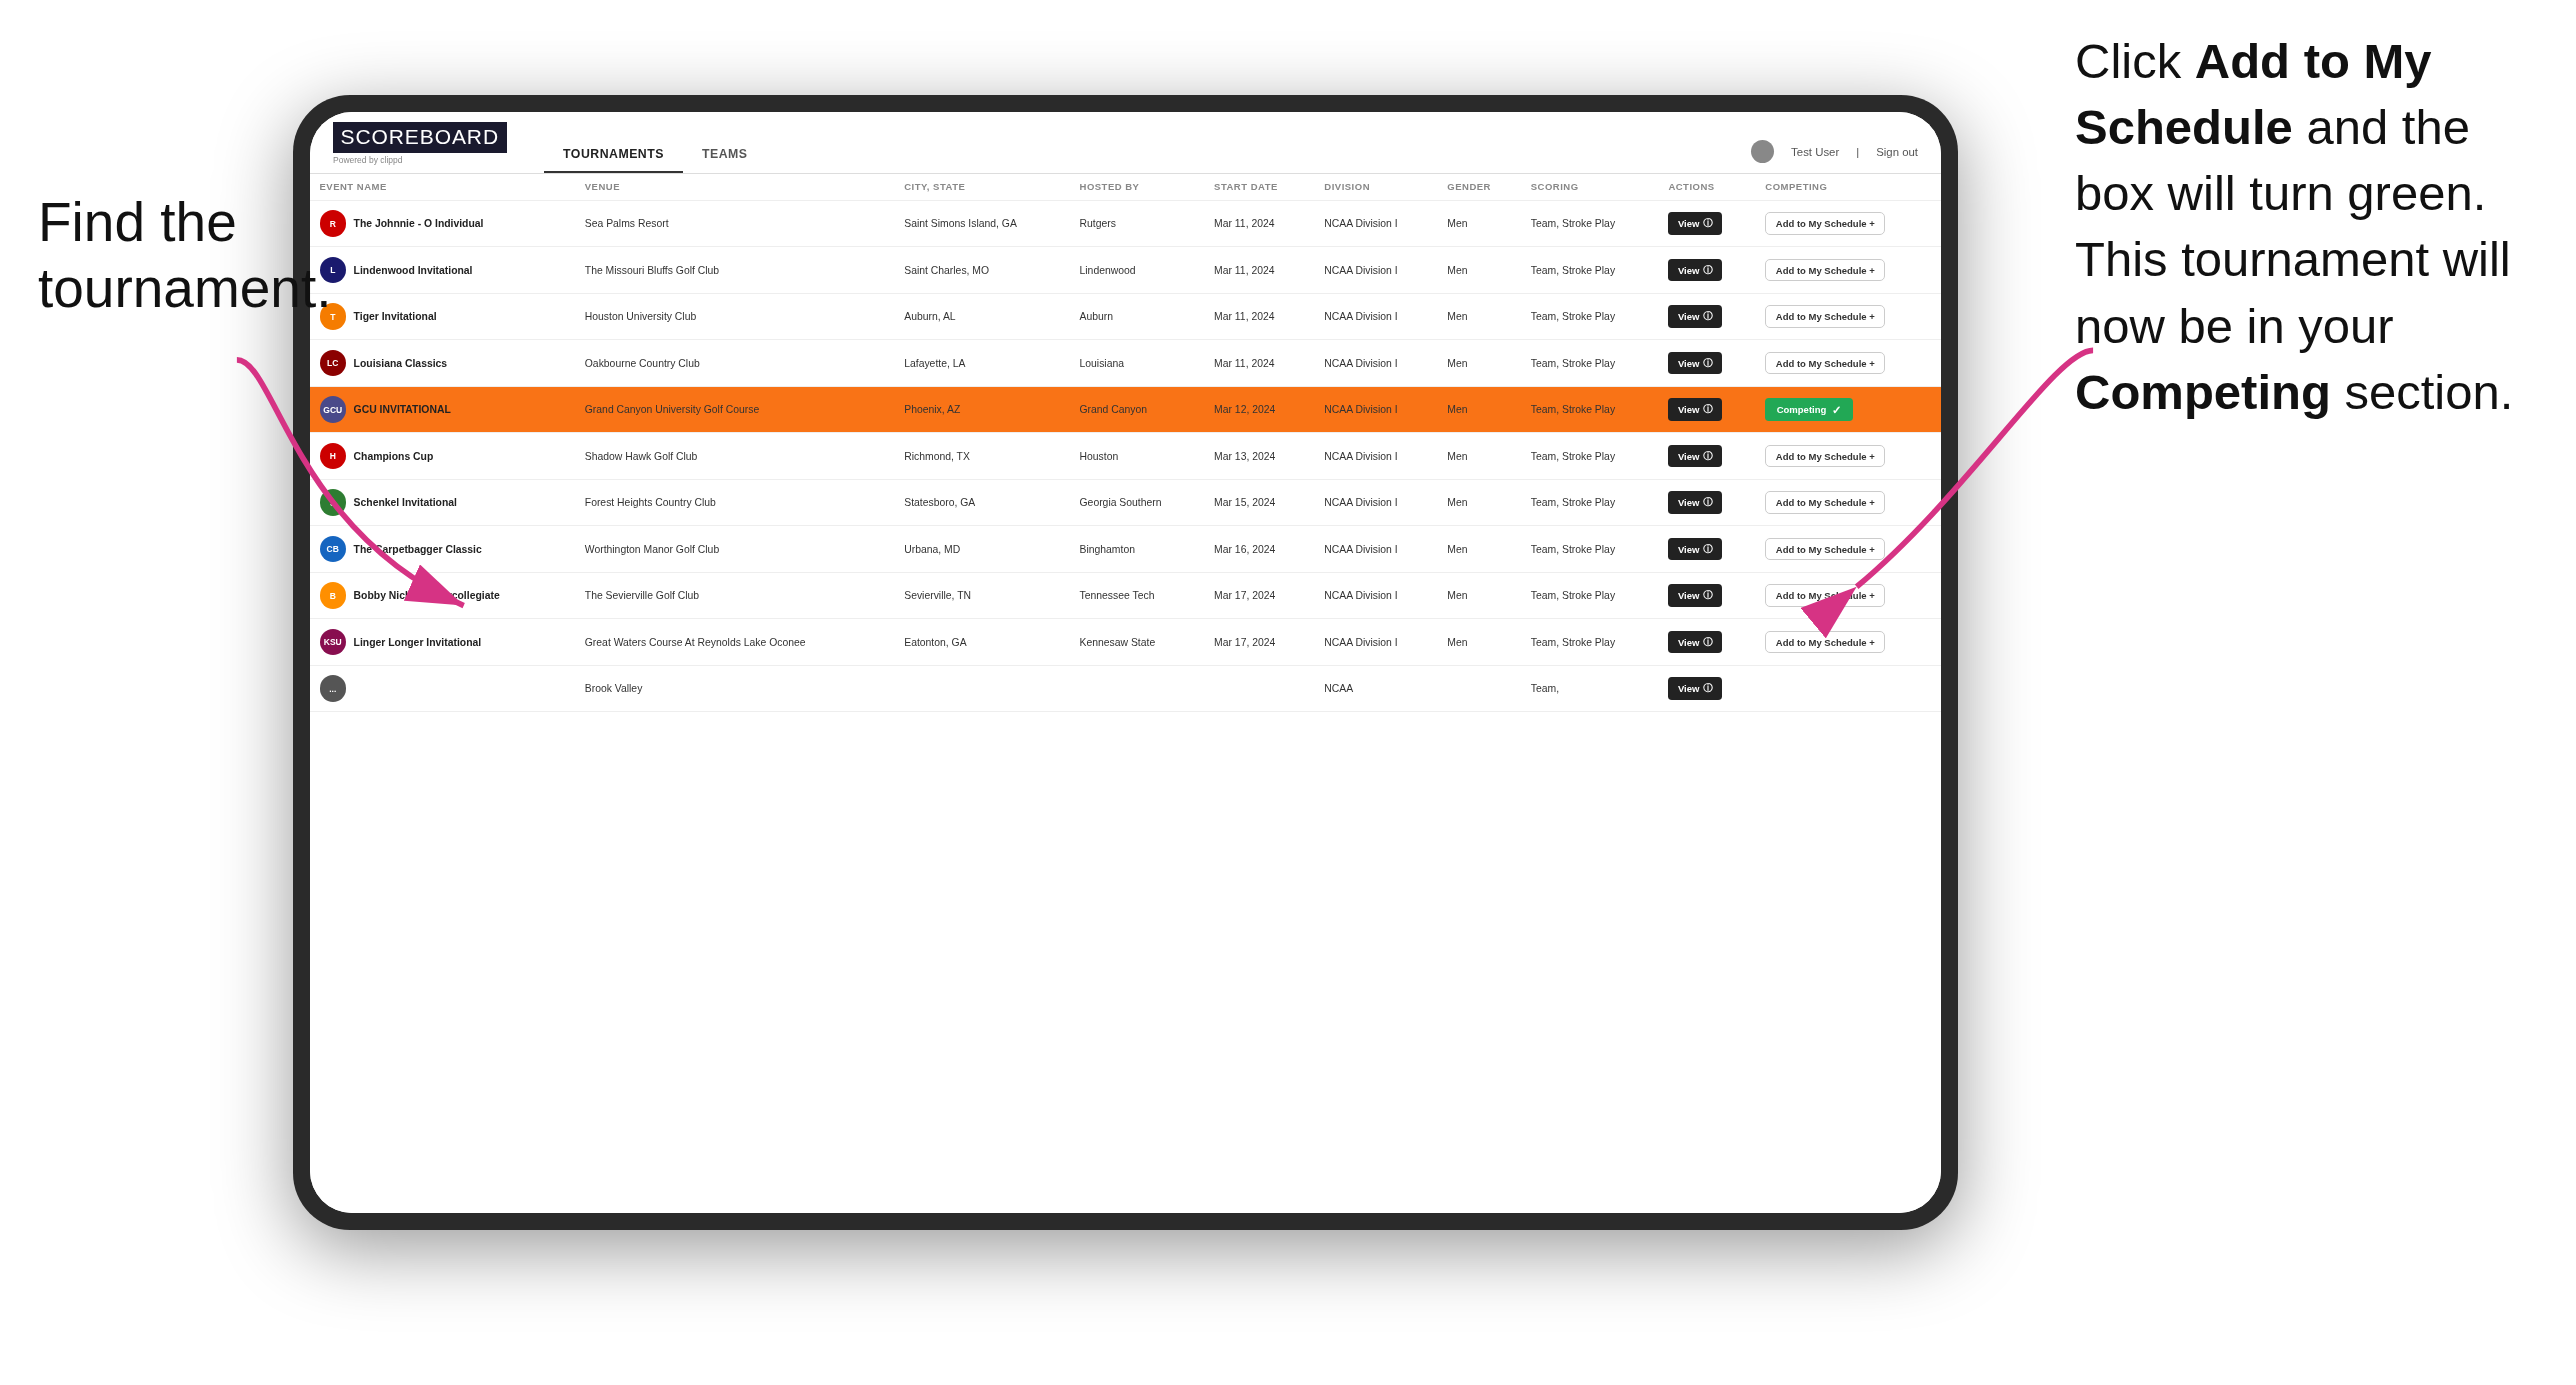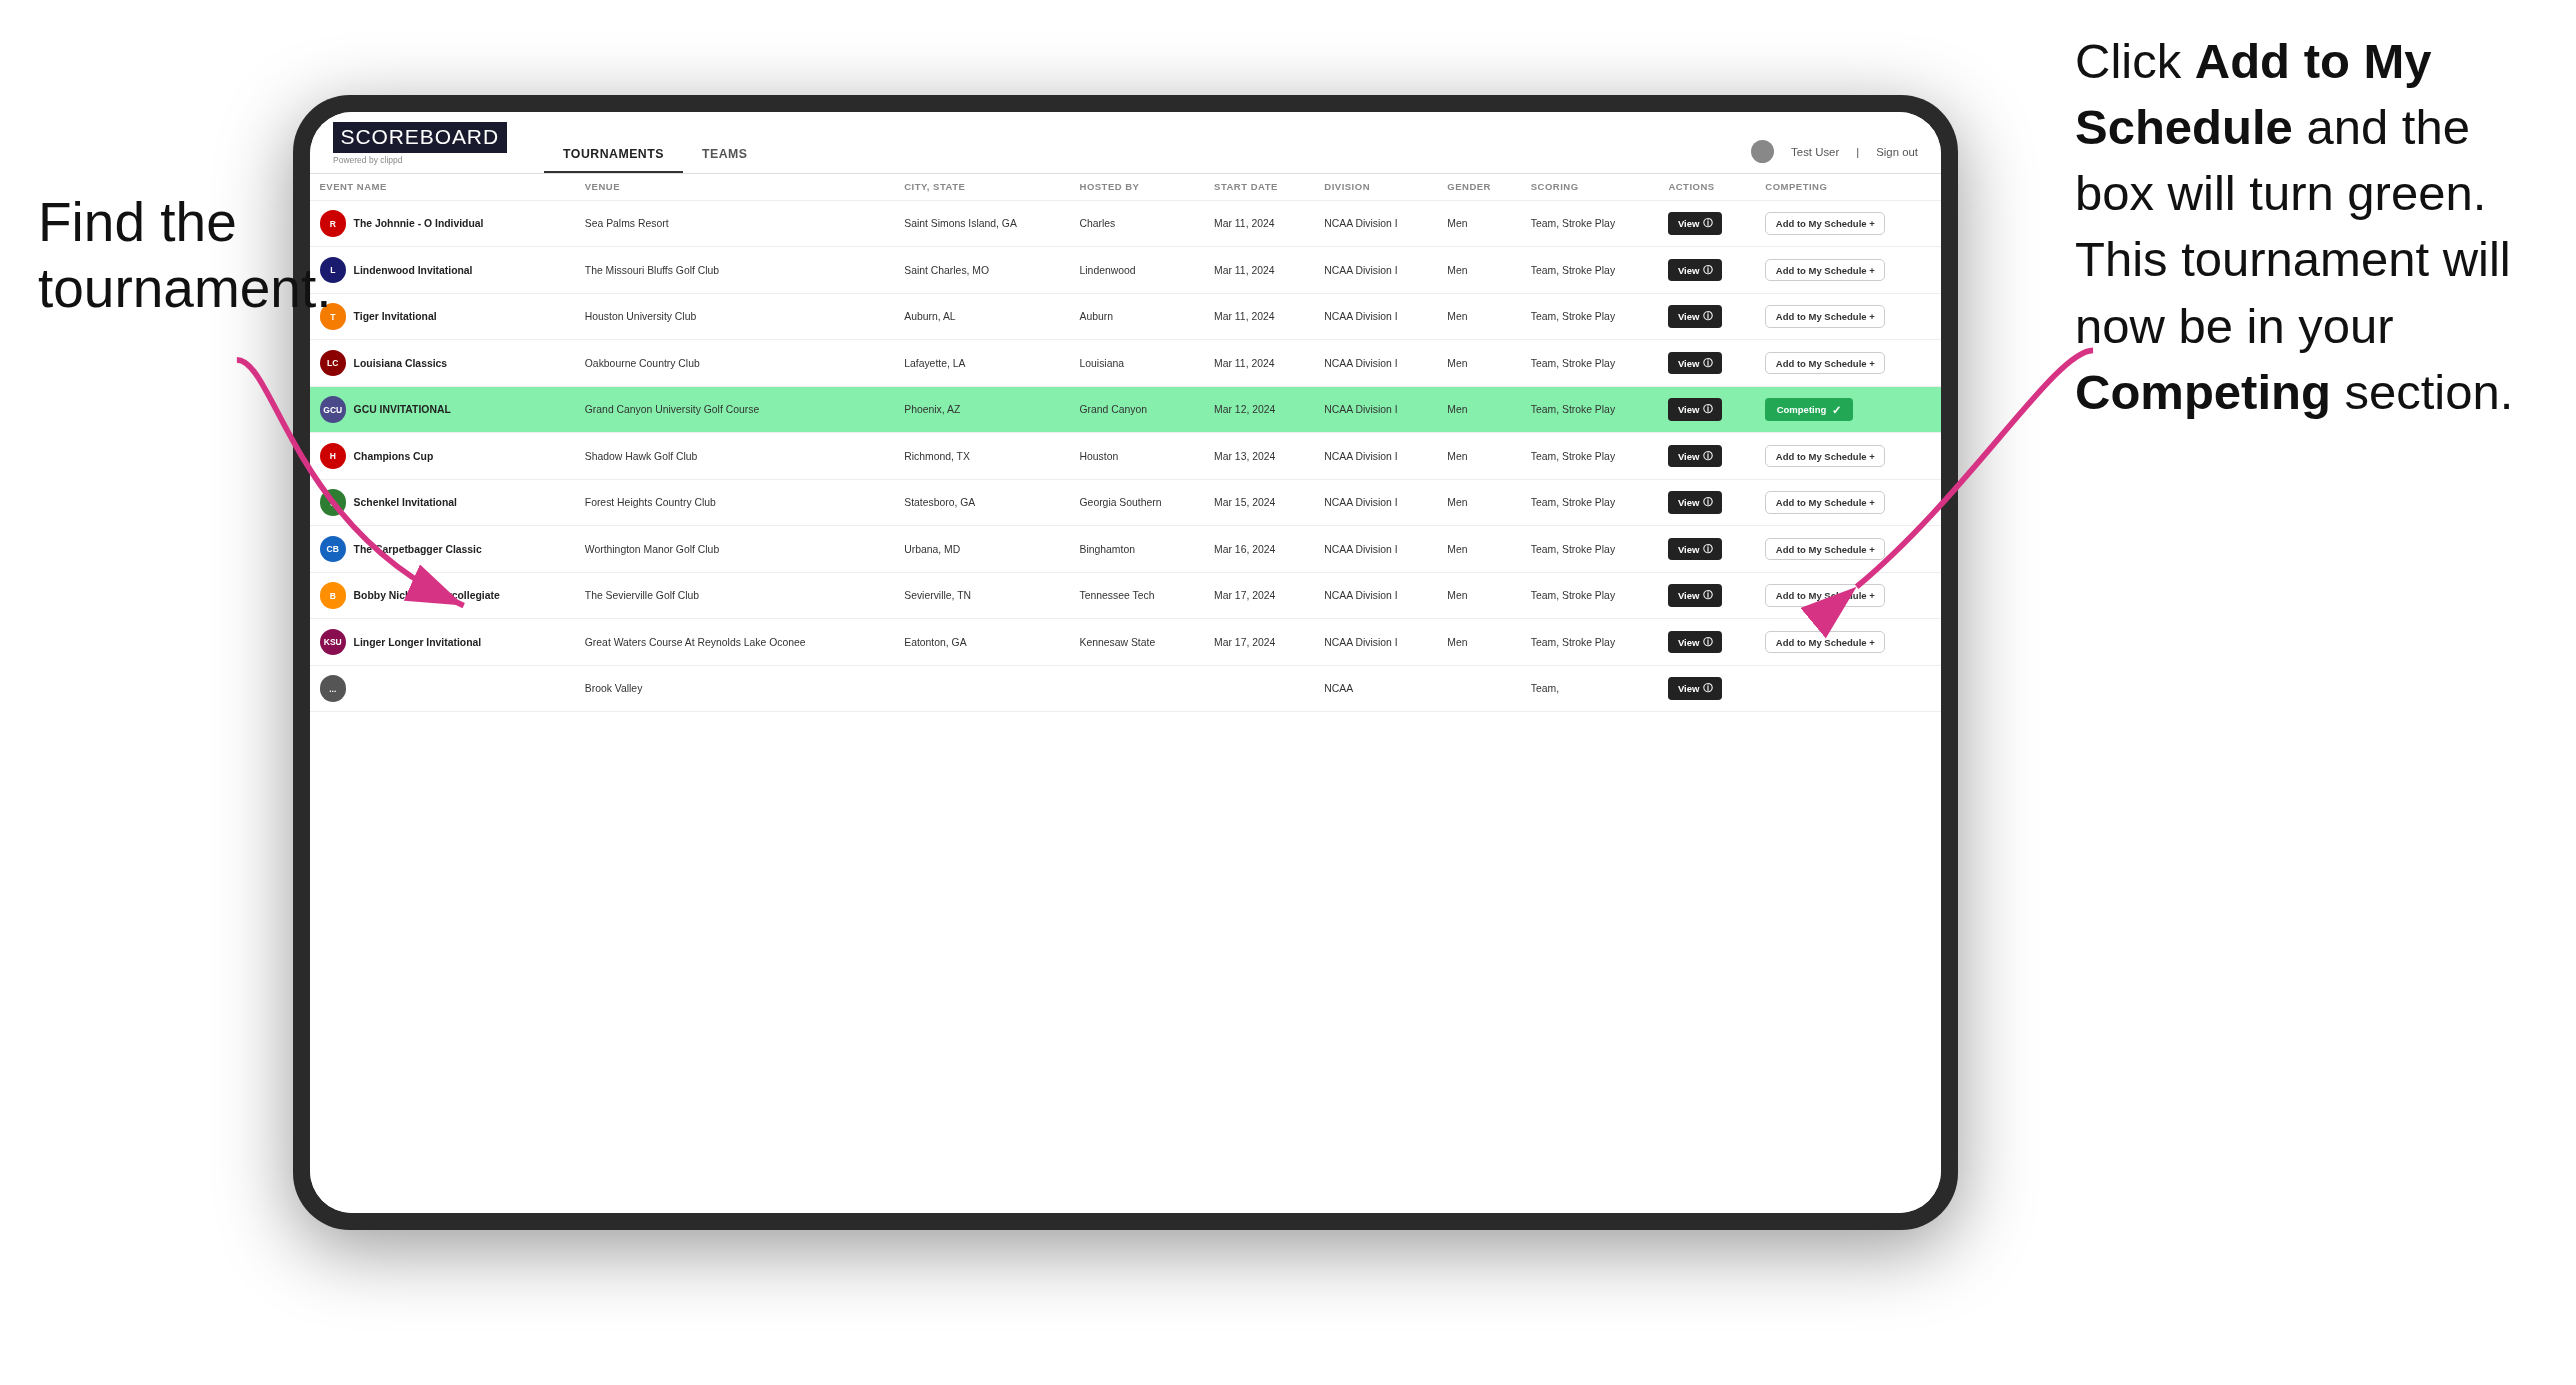--- a/index.html
+++ b/index.html
@@ -161,21 +161,21 @@
       letter-spacing: 0.5px;
       border-bottom: 0.9px solid #eee;
       white-space: nowrap;
     }
 
     tbody tr {
       border-bottom: 0.9px solid #eee;
     }
 
     tbody tr.highlighted {
-      background: #86efac;
+      background: #f97316;
     }
 
     tbody td {
       padding: 9.5px 9.5px;
       vertical-align: middle;
       font-size: 10.4px;
       color: #333;
     }
 
     .event-name-cell {
@@ -335,21 +335,21 @@
         <tbody id="table-body">
         <tr>
               <td>
                 <div class="event-name-cell">
                   <div class="team-logo" style="background: rgb(204, 0, 0); color: rgb(255, 255, 255); font-size: 8.5px;">R</div>
                   <span class="event-name-text">The Johnnie - O Individual</span>
                 </div>
               </td>
               <td>Sea Palms Resort</td>
               <td>Saint Simons Island, GA</td>
-              <td>Charles</td>
+              <td>Rutgers</td>
               <td>Mar 11, 2024</td>
               <td>NCAA Division I</td>
               <td>Men</td>
               <td>Team, Stroke Play</td>
               <td class="actions-col">
                 <button class="view-btn">View <span style="font-size:9.5px;">ⓘ</span></button>
               </td>
               <td class="competing-col">
                 <button class="add-schedule-btn">Add to My Schedule +</button>
               </td>

